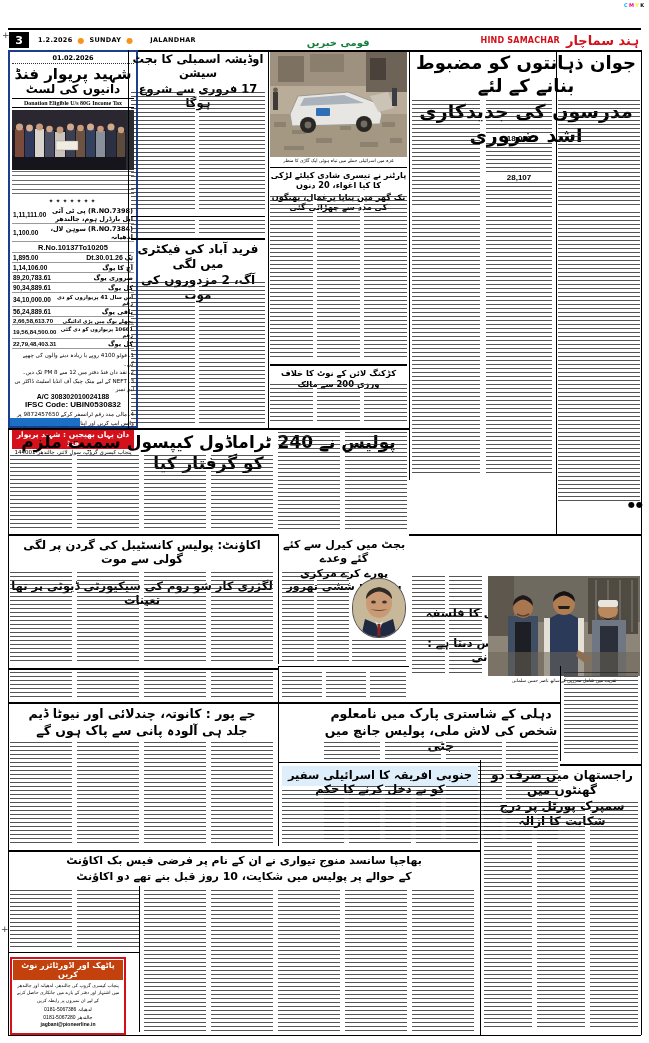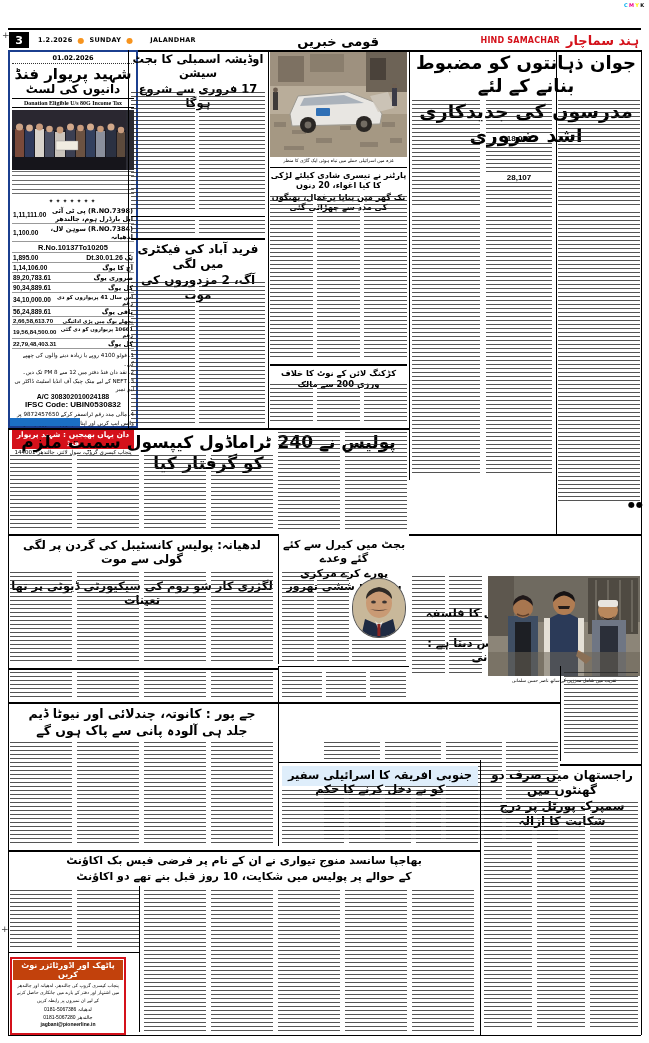--- a/index.html
+++ b/index.html
@@ -15,21 +15,21 @@
   .regmark2{position:absolute;left:1px;top:925px;font-size:9px;color:#444;line-height:1;}
 
   
   .masthead{position:absolute;left:8px;top:28px;width:633px;height:20px;border-top:2px solid #000;border-bottom:2px solid #000;display:flex;align-items:center;}
   .pagenum{width:20px;height:16px;background:#000;color:#fff;font-weight:bold;font-size:11px;display:flex;align-items:center;justify-content:center;margin-left:1px;}
   .mh-date{font-size:6.5px;font-weight:bold;margin-left:9px;letter-spacing:.3px;}
   .mh-dot{color:#f7941e;font-size:8px;margin:0 5px;}
   .mh-day{font-size:6.5px;font-weight:bold;letter-spacing:.3px;}
   .mh-city{font-size:6.5px;font-weight:bold;margin-left:12px;letter-spacing:.3px;}
   .mh-center{flex:1;text-align:center;}
-  .mh-center .urdu-t{font-size:13px;color:#000000;font-weight:bold;direction:rtl;}
+  .mh-center .urdu-t{font-size:10px;color:#15803d;font-weight:bold;direction:rtl;}
   .mh-brand{font-size:8px;font-weight:bold;color:#d4111a;letter-spacing:.2px;margin-right:6px;}
   .mh-logo{font-size:13px;color:#d4111a;font-weight:bold;direction:rtl;margin-right:2px;}
   .hd{direction:rtl;text-align:center;font-weight:bold;line-height:1.25;}
 
   
   .body-lines{background:
      repeating-linear-gradient(to bottom,
        #2a2a2a 0px,#2a2a2a 1.1px,
        rgba(255,255,255,0) 1.1px,rgba(255,255,255,0) 4.0px);
      opacity:.80;}
@@ -312,21 +312,21 @@
   </div>
   <div class="blk body-lines" style="left:10px;top:455px;width:62px;height:75px;"></div>
   <div class="blk body-lines" style="left:77px;top:455px;width:62px;height:75px;"></div>
   <div class="blk body-lines" style="left:144px;top:455px;width:62px;height:75px;"></div>
   <div class="blk body-lines" style="left:211px;top:455px;width:62px;height:75px;"></div>
   <div class="blk body-lines" style="left:278px;top:432px;width:62px;height:98px;"></div>
   <div class="blk body-lines" style="left:345px;top:432px;width:62px;height:98px;"></div>
 
   <div class="hrule" style="left:8px;top:534px;width:270px;height:2px;"></div>
   <div class="blk" style="left:10px;top:538px;width:264px;">
-    <div class="hd" style="font-size:11.5px;">لدھیانہ: پولیس کانسٹیبل کی گردن پر لگی گولی سے موت</div>
+    <div class="hd" style="font-size:11.5px;">اکاؤنٹ: پولیس کانسٹیبل کی گردن پر لگی گولی سے موت</div>
     <div class="hd" style="font-size:11.5px;margin-top:12px;">لگژری کار شو روم کی سیکیورٹی ڈیوٹی پر تھا تعینات</div>
   </div>
   <div class="blk body-lines" style="left:10px;top:572px;width:62px;height:92px;"></div>
   <div class="blk body-lines" style="left:77px;top:572px;width:62px;height:92px;"></div>
   <div class="blk body-lines" style="left:144px;top:572px;width:62px;height:92px;"></div>
   <div class="blk body-lines" style="left:211px;top:572px;width:62px;height:92px;"></div>
 
   <div class="vrule" style="left:278px;top:534px;height:130px;"></div>
   <div class="blk" style="left:282px;top:538px;width:124px;">
     <div class="hd" style="font-size:11px;">بجٹ میں کیرل سے کئے گئے وعدے</div>
@@ -416,20 +416,24 @@
   <div class="blk body-lines" style="left:77px;top:742px;width:62px;height:104px;"></div>
   <div class="blk body-lines" style="left:144px;top:742px;width:62px;height:104px;"></div>
   <div class="blk body-lines" style="left:211px;top:742px;width:62px;height:104px;"></div>
 
   <div class="vrule" style="left:278px;top:666px;height:180px;"></div>
   <div class="blk body-lines" style="left:282px;top:672px;width:40px;height:26px;"></div>
   <div class="blk body-lines" style="left:326px;top:672px;width:40px;height:26px;"></div>
   <div class="blk body-lines" style="left:370px;top:672px;width:36px;height:26px;"></div>
 
   <div class="hrule" style="left:278px;top:702px;width:282px;height:2px;"></div>
+  <div class="blk" style="left:324px;top:706px;width:234px;">
+    <div class="hd" style="font-size:12.5px;">دہلی کے شاستری پارک میں نامعلوم</div>
+    <div class="hd" style="font-size:12.5px;margin-top:1px;">شخص کی لاش ملی، پولیس جانچ میں جٹی</div>
+  </div>
   <div class="blk body-lines" style="left:324px;top:742px;width:56px;height:100px;"></div>
   <div class="blk body-lines" style="left:385px;top:742px;width:56px;height:100px;"></div>
   <div class="blk body-lines" style="left:446px;top:742px;width:56px;height:100px;"></div>
   <div class="blk body-lines" style="left:506px;top:742px;width:52px;height:100px;"></div>
 
   <div class="vrule" style="left:560px;top:666px;height:95px;"></div>
   <div class="blk body-lines" style="left:564px;top:672px;width:74px;height:84px;"></div>
 
   <div class="hrule" style="left:560px;top:764px;width:81px;height:2px;"></div>
   <div class="blk" style="left:484px;top:768px;width:156px;">

